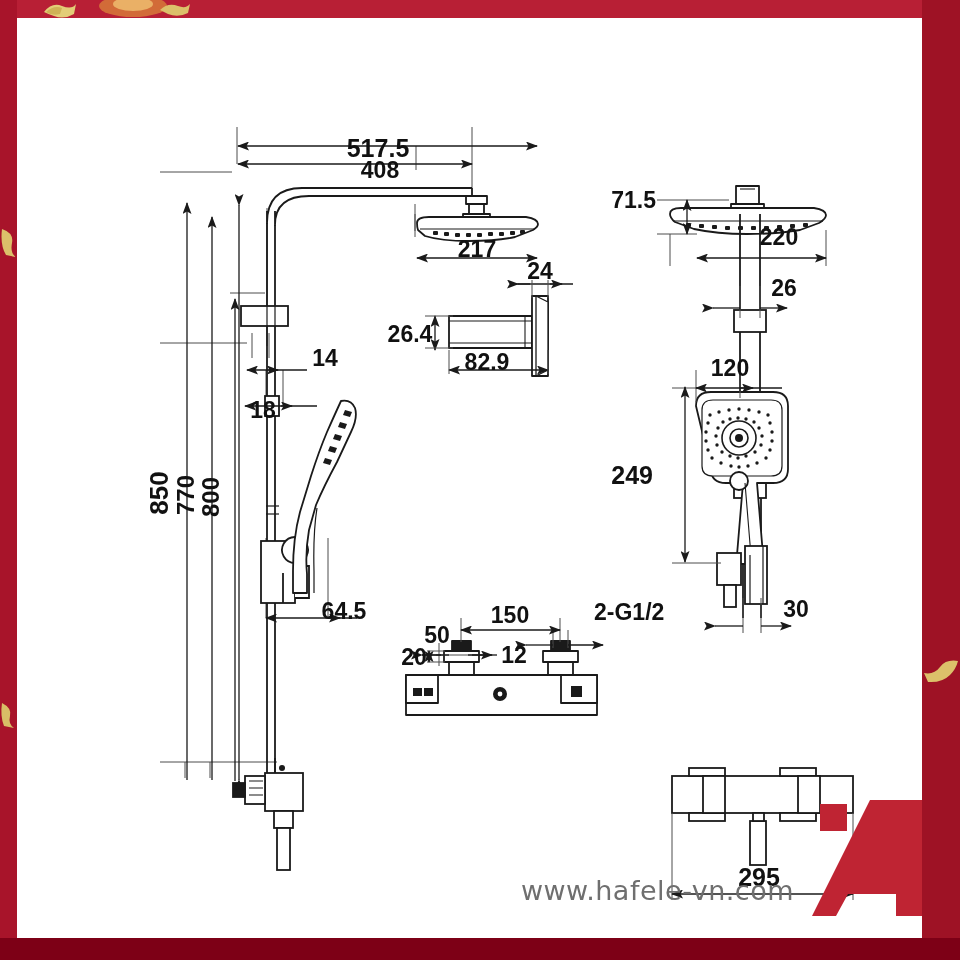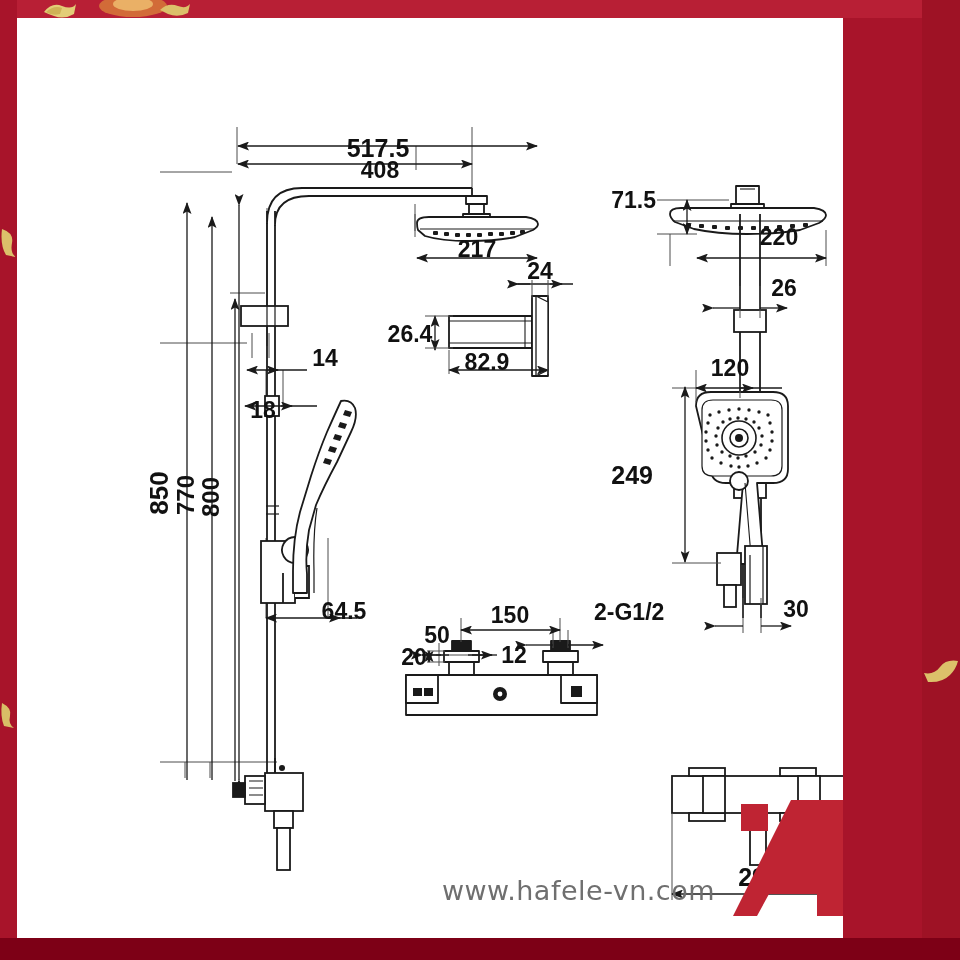--- a/index.html
+++ b/index.html
@@ -3,21 +3,21 @@
 <meta charset="utf-8">
 <style>
   html,body{margin:0;padding:0;background:#fff;}
   body{width:960px;height:960px;overflow:hidden;font-family:"Liberation Sans",sans-serif;}
   #frame{position:relative;width:960px;height:960px;background:#a8142a;overflow:hidden;}
   #topband{position:absolute;left:0;top:0;width:960px;height:18px;background:#b81f35;}
   #botband{position:absolute;left:0;bottom:0;width:960px;height:22px;background:#7d0016;}
   #leftband{position:absolute;left:0;top:0;width:17px;height:960px;background:#a8142a;}
   #rightband{position:absolute;right:0;top:0;width:38px;height:960px;background:#9e1225;}
   .ribbon{position:absolute;pointer-events:none;}
-  #canvas{position:absolute;left:17px;top:18px;width:826px;height:920px;background:#ffffff;overflow:hidden;}
+  #canvas{position:absolute;left:17px;top:18px;width:905px;height:920px;background:#ffffff;overflow:hidden;}
   #drawing{position:absolute;left:0;top:0;}
   #logo{position:absolute;right:0px;bottom:22px;width:110px;height:118px;}
   #wm{position:absolute;right:128px;bottom:32px;font-size:27px;color:#6f6f6f;letter-spacing:.5px;font-family:"DejaVu Sans",sans-serif;}
   text{font-family:"Liberation Sans",sans-serif;font-weight:bold;fill:#111;}
 </style>
 </head>
 <body>
 
 <div id="frame">
   <div id="topband"></div>

